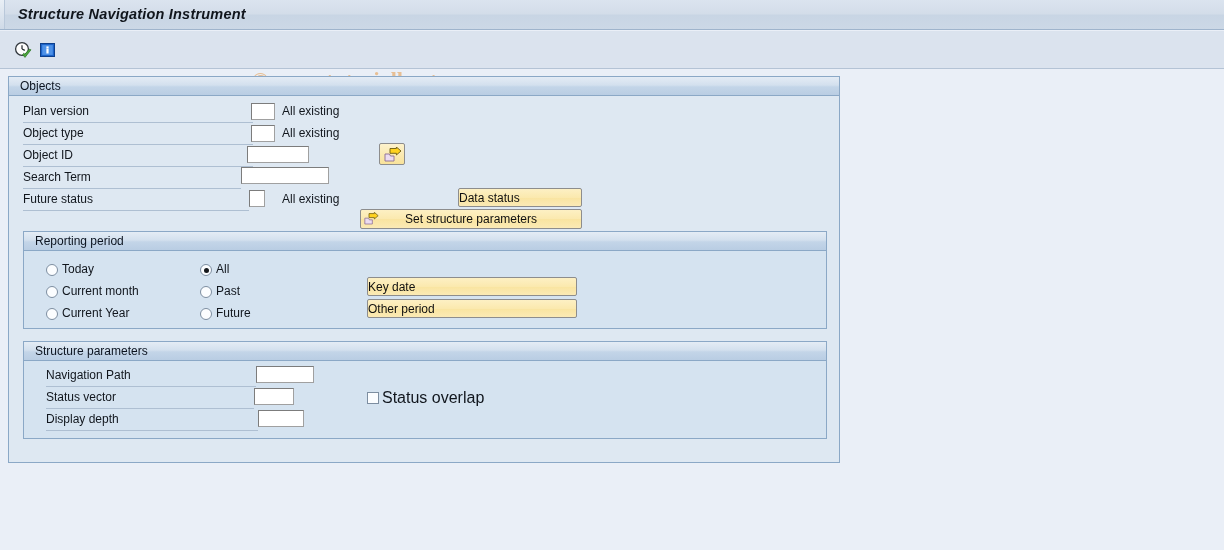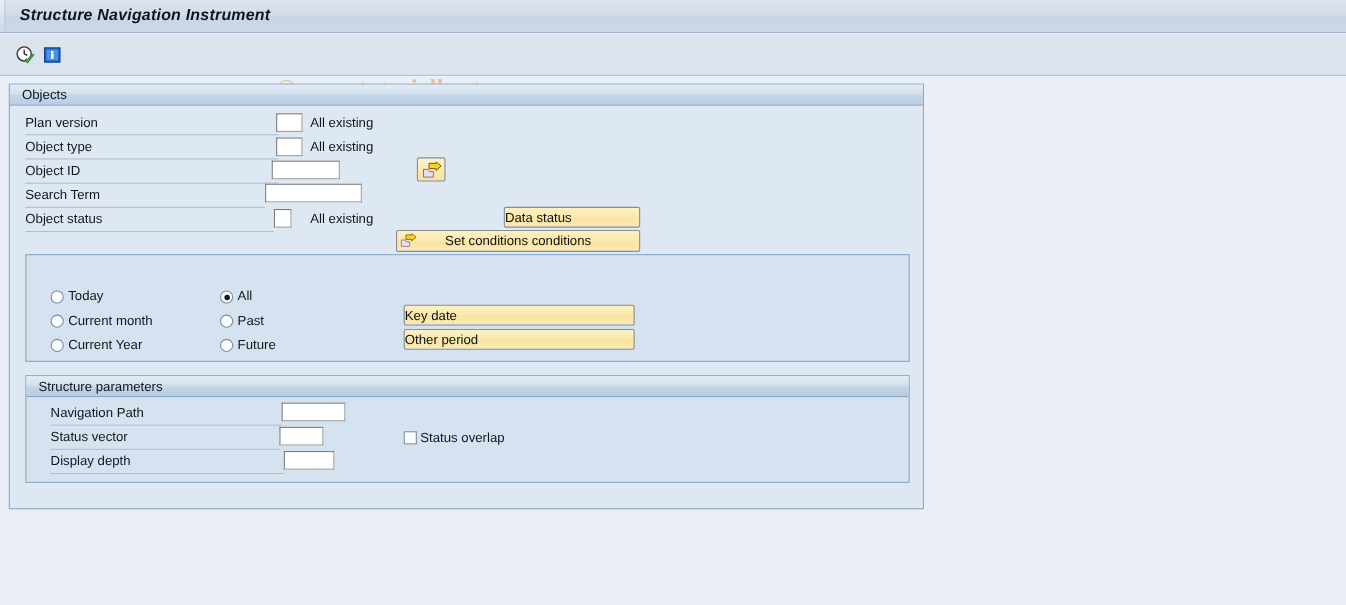--- a/index.html
+++ b/index.html
@@ -220,21 +220,21 @@
   }
   .chk {
     width: 12px; height: 12px;
     background: #fbfdff;
     border: 1px solid #7d8ea1;
     box-sizing: border-box;
     flex: 0 0 auto;
   }
   .chk-row .clabel {
     margin-left: 3px;
-    font-size: 12px;
+    font-size: 16px;
     color: #11161d;
     white-space: nowrap;
   }
 </style>
 </head>
 <body>
 
 <div id="titlebar">
   <div class="tb-edge"></div>
   <div id="title-text">Structure Navigation Instrument</div>
@@ -296,40 +296,43 @@
     </svg>
   </div>
 
   <div class="field-row" style="left:14px; top:91px; width:218px;">
     <span class="field-label">Search  Term</span>
     <div class="field-underline" style="width:218px;"></div>
   </div>
   <input class="sap-input" style="left: 232px; top: 90px; width: 88px;" type="text" value="">
 
   <div class="field-row" style="left:14px; top:113px; width:226px;">
-    <span class="field-label">Object status</span>
+    <span class="field-label">Future status</span>
     <div class="field-underline" style="width:226px;"></div>
   </div>
   <input class="sap-input" style="left: 240px; top: 113px; width: 16px;" type="text" value="">
   <span class="all-existing" style="left:273px; top:115px;">All existing</span>
 
   <button class="sap-btn" style="left:449px; top:111px; width:124px; height:19px;">Data status</button>
 
   <button class="sap-btn with-icon" style="left:351px; top:132px; width:222px; height:20px;">
     <span class="btn-ico">
       <svg width="15" height="14" viewBox="0 0 18 16">
         <path d="M1 7 L1 14 L10 14 L10 9 L6.5 9 L5.4 7 Z" fill="#ecdcf0" stroke="#8a6b93" stroke-width=".9"></path>
         <path d="M6 1.5 L12.4 1.5 L12.4 0 L17 4 L12.4 8 L12.4 6.3 L6 6.3 Z" fill="#ffd21e" stroke="#6b5a10" stroke-width=".9" stroke-linejoin="round"></path>
       </svg>
     </span>
-    <span>Set conditions conditions</span>
+    <span>Set structure parameters</span>
   </button>
 
   <div class="subgroup" style="left:14px; top:154px; width:804px; height:98px;">
 
+    <div class="grp-header">
+      <span>Reporting period</span>
+    </div>
 
     <div class="radio-row" style="left:22px; top:26px;">
       <span class="rad"></span>
       <span class="rlabel">Today</span>
     </div>
     <div class="radio-row" style="left:22px; top:48px;">
       <span class="rad"></span>
       <span class="rlabel">Current month</span>
     </div>
     <div class="radio-row" style="left:22px; top:70px;">

